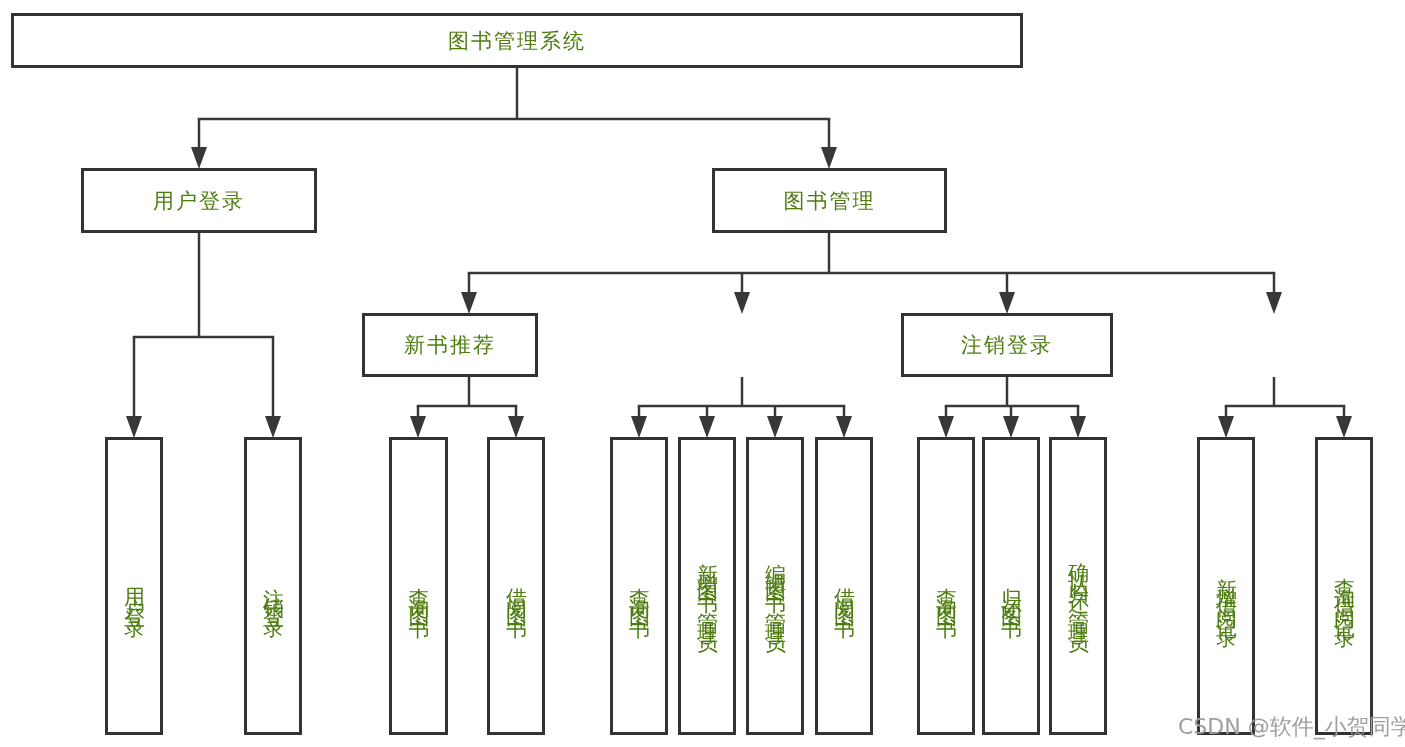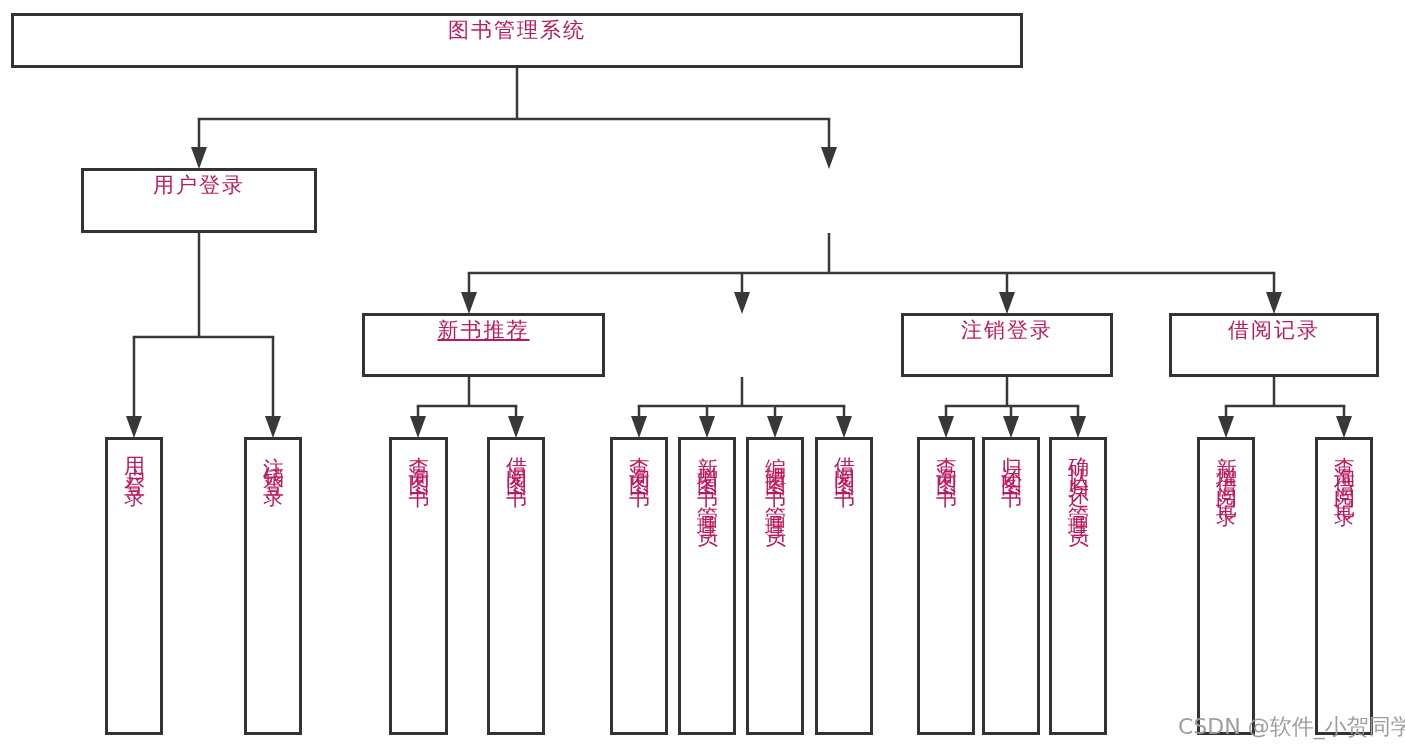--- a/index.html
+++ b/index.html
@@ -20,22 +20,23 @@
     left: 0; top: 0;
     width: 1405px; height: 747px;
     pointer-events: none;
   }
   .box {
     position: absolute;
     box-sizing: border-box;
     border: 3px solid #333333;
     background: #ffffff;
     display: flex;
+    align-items: center;
     justify-content: center;
-    color: #be185d;
+    color: #4d7c0f;
   }
   .hlabel {
     font-size: 21px;
     letter-spacing: 2px;
     white-space: nowrap;
   }
   .vlabel {
     writing-mode: vertical-rl;
     text-orientation: mixed;
     font-size: 21px;
@@ -126,29 +127,29 @@
     </g>
   </svg>
 
   <div class="box" style="left:11px; top:13px; width:1012px; height:55px;">
     <span class="hlabel">图书管理系统</span>
   </div>
 
   <div class="box" style="left:81px; top:168px; width:236px; height:65px;">
     <span class="hlabel">用户登录</span>
   </div>
+  <div class="box" style="left:712px; top:168px; width:235px; height:65px;">
+    <span class="hlabel">图书管理</span>
+  </div>
 
-  <div class="box" style="left:362px; top:313px; width:243px; height:64px;text-decoration:underline;">
+  <div class="box" style="left:362px; top:313px; width:176px; height:64px;">
     <span class="hlabel">新书推荐</span>
   </div>
   <div class="box" style="left:901px; top:313px; width:212px; height:64px;">
     <span class="hlabel">注销登录</span>
-  </div>
-  <div class="box" style="left:1169px; top:313px; width:210px; height:64px;">
-    <span class="hlabel">借阅记录</span>
   </div>
 
   <div class="box vbox" style="left:105px; top:437px; width:58px; height:298px;">
     <span class="vlabel">用户登录</span>
   </div>
   <div class="box vbox" style="left:244px; top:437px; width:58px; height:298px;">
     <span class="vlabel">注销登录</span>
   </div>
 
   <div class="box vbox" style="left:389px; top:437px; width:59px; height:298px;">

